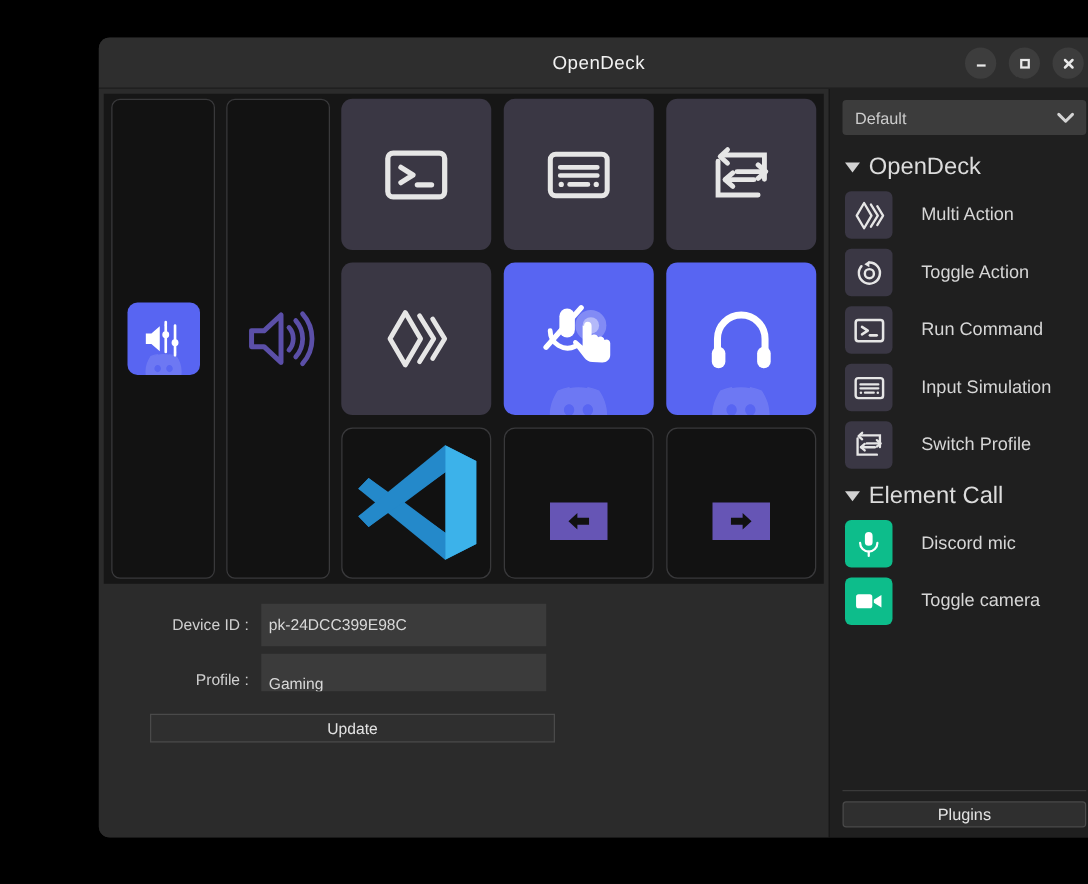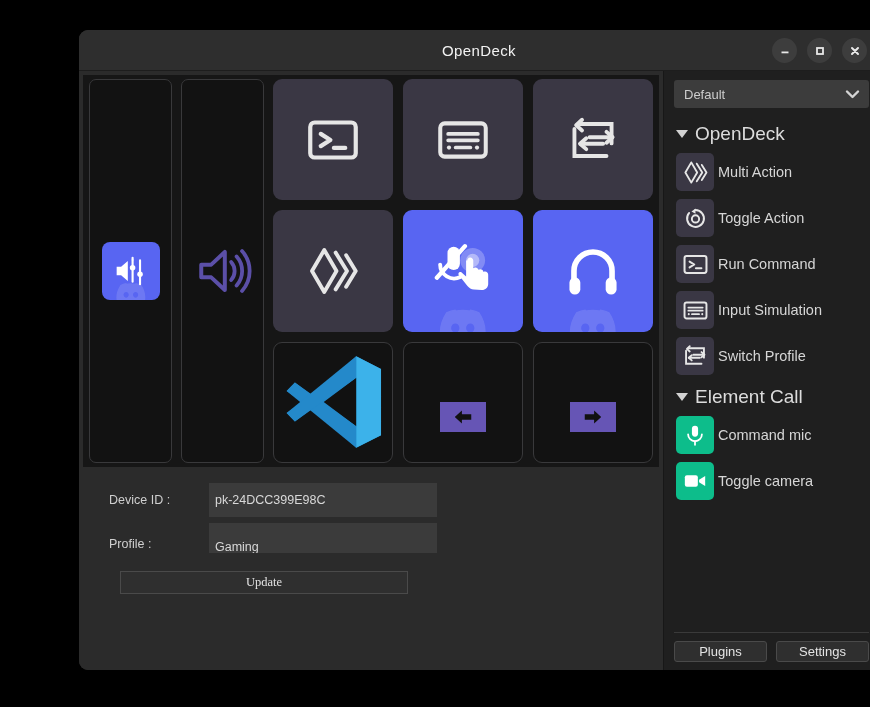--- a/index.html
+++ b/index.html
@@ -107,44 +107,44 @@
     width: 46px; height: 30px;
     background: #6655b5;
     display: flex; align-items: center; justify-content: center;
     position: absolute;
     bottom: 30px; left: 50%; transform: translateX(-50%);
   }
   
   #form { padding: 16px 30px 0 30px; flex: 1; }
   .frow { display: flex; align-items: center; margin-bottom: 6px; }
   .flabel {
-    width: 100px; padding-right: 10px;
+    width: 100px; text-align: right; padding-right: 10px;
     color: #cfcfcf; font-size: 12.5px;
   }
   .finput {
     flex: 1; max-width: 228px;
     background: #3b3b3b;
     color: #d8d8d8;
     border: none;
     height: 34px;
     font-size: 12.5px;
     padding: 0 6px;
     font-family: "Liberation Sans", sans-serif;
   }
   .frow.tall .flabel { align-self: flex-end; padding-bottom: 2px; }
   .frow.tall .finput { height: 30px; padding-top: 18px; align-items: flex-start; }
   #update {
     display: block;
     margin: 18px 0 0 11px;
-    width: 288px; height: 23px;
+    width: 324px; height: 23px;
     background: #2f2f2f;
     border: 1px solid #4a4a4a;
     color: #e3e3e3;
     font-size: 12.5px;
-    font-family: Liberation Serif, serif;
+    font-family: Liberation Sans, sans-serif;
     cursor: pointer;
   }
   
   .select {
     position: relative;
     height: 28px;
     background: #3c3c3c;
     border-radius: 3px;
     display: flex; align-items: center;
     padding: 0 10px;
@@ -157,21 +157,21 @@
   .section-head {
     display: flex; align-items: center; gap: 7px;
     color: #dcdcdc;
     font-size: 19px;
     margin: 7px 0 4px 2px;
     cursor: pointer;
   }
   .tri { width: 0; height: 0; border-left: 6px solid transparent; border-right: 6px solid transparent; border-top: 8px solid #d2d2d2; }
   .action-list { display: flex; flex-direction: column; }
   .action {
-    display: flex; align-items: center; gap: 4px;
+    display: flex; align-items: center; gap: 23px;
     padding: 4px 2px;
     cursor: pointer;
   }
   .action-icon {
     width: 38px; height: 38px; border-radius: 5px;
     background: #3a3744;
     display: flex; align-items: center; justify-content: center;
     flex: 0 0 38px;
   }
   .action-icon.green { background: #0dbd8b; }
@@ -479,36 +479,35 @@
           <span class="tri"></span>
           <span>Element Call</span>
         </div>
         <div class="action-list">
           <div class="action">
             <span class="action-icon green">
               <svg width="26" height="26" viewBox="0 0 32 32" style="color:#fff">
                   <use href="#i-microphone"></use>
                 </svg>
             </span>
-            <span class="action-label">Command mic</span>
+            <span class="action-label">Discord mic</span>
           </div>
           <div class="action">
             <span class="action-icon green">
               <svg width="26" height="26" viewBox="0 0 32 32" style="color:#fff">
                   <use href="#i-camera"></use>
                 </svg>
             </span>
             <span class="action-label">Toggle camera</span>
           </div>
         </div>
 
       </div>
 
       <div id="sidebar-foot">
         <div class="divider"></div>
         <div class="foot-btns">
           <button class="foot-btn">Plugins</button>
-          <button class="foot-btn">Settings</button>
         </div>
       </div>
     </div>
   </div>
 </div>
 
 </body></html>

